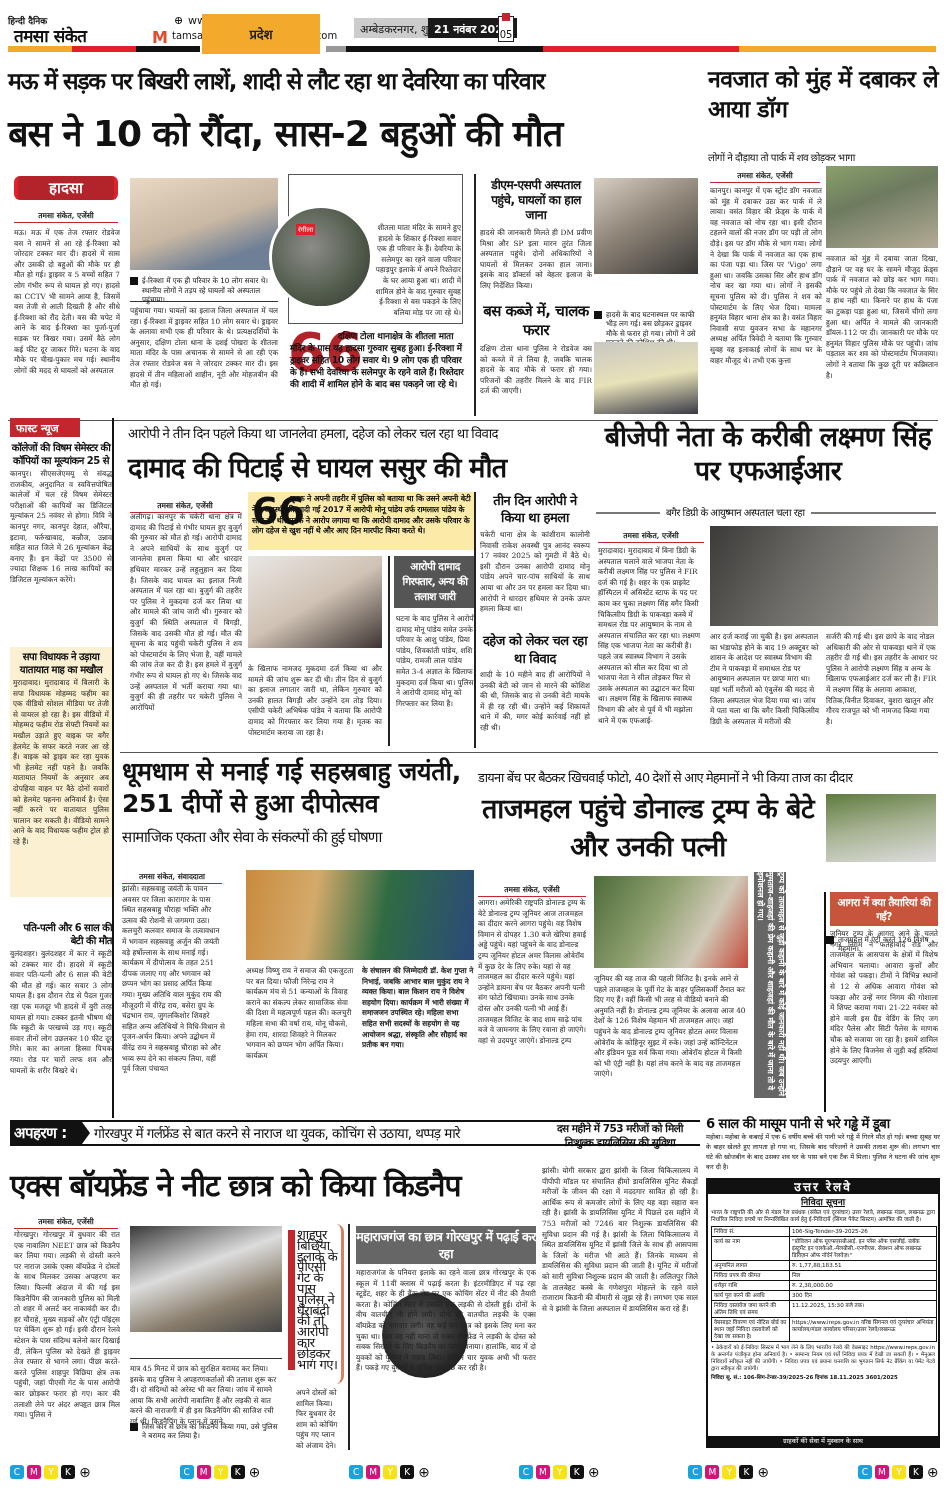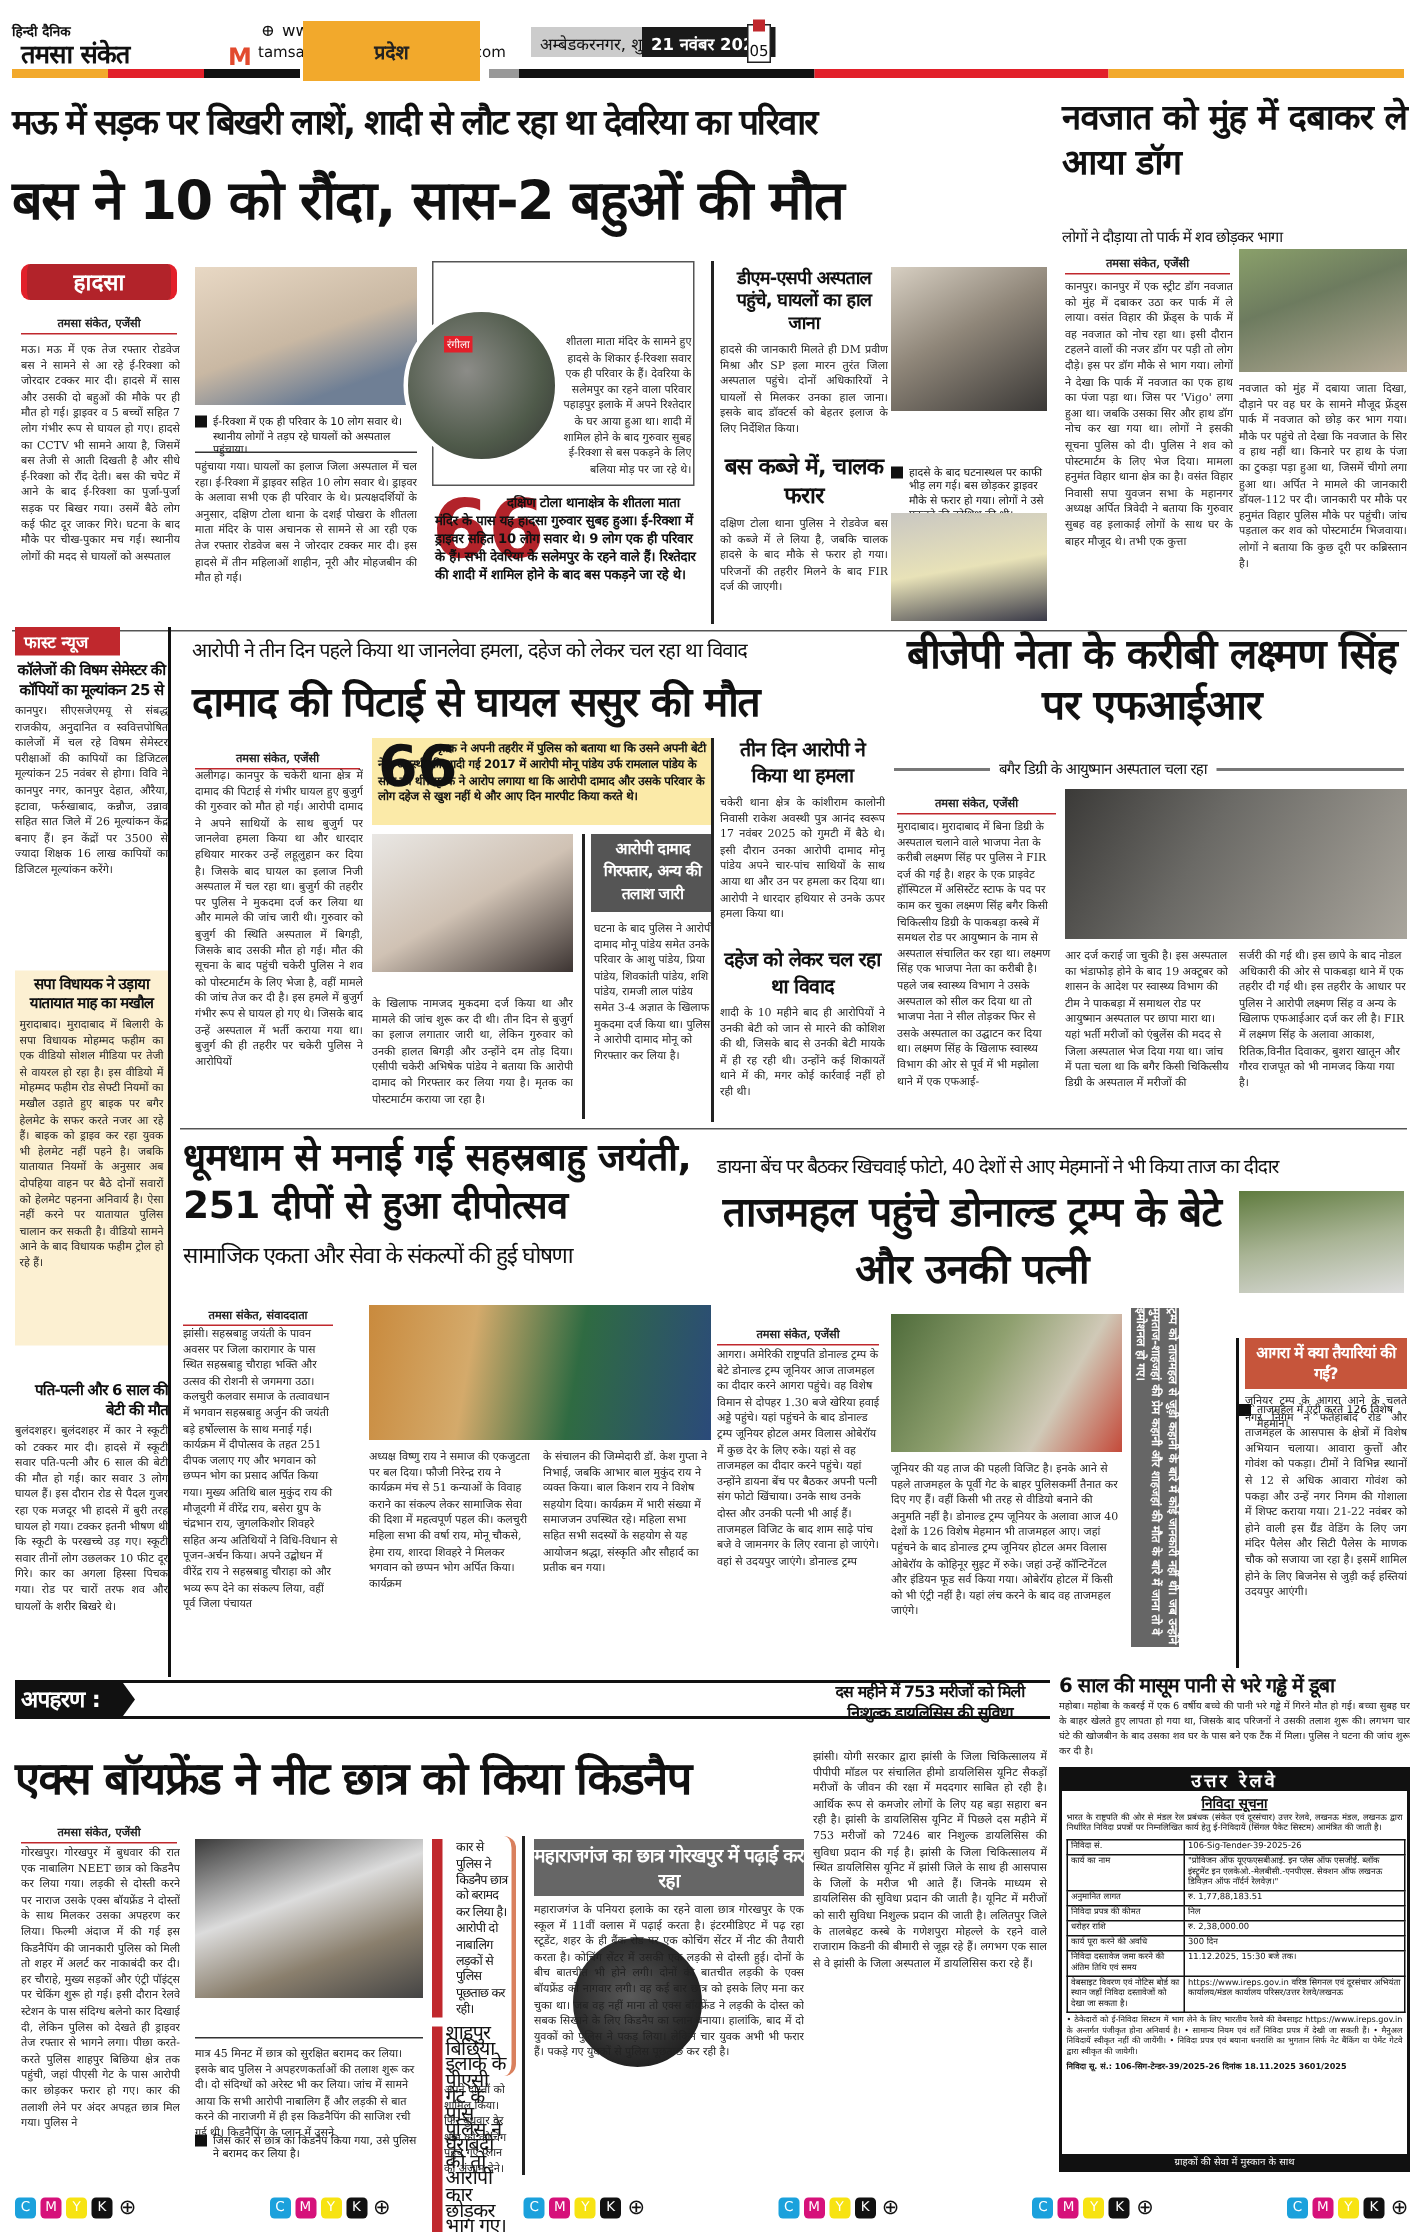--- a/index.html
+++ b/index.html
@@ -132,51 +132,51 @@
 <div class="abs body-txt" style="left:826px;top:632px;width:112px;height:116px;text-align:left;">सर्जरी की गई थी। इस छापे के बाद नोडल अधिकारी की ओर से पाकबड़ा थाने में एक तहरीर दी गई थी। इस तहरीर के आधार पर पुलिस ने आरोपी लक्ष्मण सिंह व अन्य के खिलाफ एफआईआर दर्ज कर ली है। FIR में लक्ष्मण सिंह के अलावा आकाश, रितिक,विनीत दिवाकर, बुशरा खातून और गौरव राजपूत को भी नामजद किया गया है।</div>
 
 <div class="abs" style="left:120px;top:752px;width:818px;height:1px;background:#555;"></div>
 
 <div class="abs hl" style="left:122px;top:756px;width:350px;font-size:25px;line-height:32px;letter-spacing:-0.3px;">धूमधाम से मनाई गई सहस्रबाहु जयंती, 251 दीपों से हुआ दीपोत्सव</div>
 <div class="abs hl" style="left:122px;top:826px;width:350px;font-size:15px;letter-spacing:-0.9px;white-space:nowrap;font-weight:normal;">सामाजिक एकता और सेवा के संकल्पों की हुई घोषणा</div>
 <div class="abs byline" style="left:122px;top:871px;width:100px;">तमसा संकेत, संवाददाता</div>
 <div class="abs body-txt" style="left:122px;top:884px;width:104px;height:228px;text-align:left;">झांसी। सहस्रबाहु जयंती के पावन अवसर पर जिला कारागार के पास स्थित सहस्रबाहु चौराहा भक्ति और उत्सव की रोशनी से जगमगा उठा। कलचुरी कलवार समाज के तत्वावधान में भगवान सहस्रबाहु अर्जुन की जयंती बड़े हर्षोल्लास के साथ मनाई गई। कार्यक्रम में दीपोत्सव के तहत 251 दीपक जलाए गए और भगवान को छप्पन भोग का प्रसाद अर्पित किया गया। मुख्य अतिथि बाल मुकुंद राय की मौजूदगी में वीरेंद्र राय, बसेरा ग्रुप के चंद्रभान राय, जुगलकिशोर शिवहरे सहित अन्य अतिथियों ने विधि-विधान से पूजन-अर्चन किया। अपने उद्बोधन में वीरेंद्र राय ने सहस्रबाहु चौराहा को और भव्य रूप देने का संकल्प लिया, वहीं पूर्व जिला पंचायत</div>
 <div class="abs photo" style="left:246px;top:870px;width:228px;height:90px;background:linear-gradient(100deg,#c98a3d,#d4aa6b 30%,#2f6b42 60%,#2b4a7a);"></div>
 <div class="abs body-txt" style="left:246px;top:966px;width:110px;height:146px;text-align:left;">अध्यक्ष विष्णु राय ने समाज की एकजुटता पर बल दिया। फौजी निरेन्द्र राय ने कार्यक्रम मंच से 51 कन्याओं के विवाह कराने का संकल्प लेकर सामाजिक सेवा की दिशा में महत्वपूर्ण पहल की। कलचुरी महिला सभा की वर्षा राय, मोनू चौकसे, हेमा राय, शारदा शिवहरे ने मिलकर भगवान को छप्पन भोग अर्पित किया। कार्यक्रम</div>
-<div class="abs body-txt" style="left:362px;top:966px;width:112px;height:146px;text-align:left;">के संचालन की जिम्मेदारी डॉ. केश गुप्ता ने निभाई, जबकि आभार बाल मुकुंद राय ने व्यक्त किया। बाल किशन राय ने विशेष सहयोग दिया। कार्यक्रम में भारी संख्या में समाजजन उपस्थित रहे। महिला सभा सहित सभी सदस्यों के सहयोग से यह आयोजन श्रद्धा, संस्कृति और सौहार्द का प्रतीक बन गया।</div>
+<div class="abs body-txt" style="left:362px;top:966px;width:112px;height:146px;text-align:left;font-weight:bold;">के संचालन की जिम्मेदारी डॉ. केश गुप्ता ने निभाई, जबकि आभार बाल मुकुंद राय ने व्यक्त किया। बाल किशन राय ने विशेष सहयोग दिया। कार्यक्रम में भारी संख्या में समाजजन उपस्थित रहे। महिला सभा सहित सभी सदस्यों के सहयोग से यह आयोजन श्रद्धा, संस्कृति और सौहार्द का प्रतीक बन गया।</div>
 
 <div class="abs hl" style="left:478px;top:768px;width:462px;font-size:12.8px;letter-spacing:-0.8px;white-space:nowrap;font-weight:normal;">डायना बेंच पर बैठकर खिचवाई फोटो, 40 देशों से आए मेहमानों ने भी किया ताज का दीदार</div>
 <div class="abs hl" style="left:478px;top:790px;width:340px;font-size:27px;line-height:38px;text-align:center;letter-spacing:-0.5px;">ताजमहल पहुंचे डोनाल्ड ट्रम्प के बेटे और उनकी पत्नी</div>
 <div class="abs byline" style="left:478px;top:884px;width:108px;">तमसा संकेत, एजेंसी</div>
 <div class="abs body-txt" style="left:478px;top:898px;width:110px;height:214px;text-align:left;">आगरा। अमेरिकी राष्ट्रपति डोनाल्ड ट्रम्प के बेटे डोनाल्ड ट्रम्प जूनियर आज ताजमहल का दीदार करने आगरा पहुंचे। वह विशेष विमान से दोपहर 1.30 बजे खेरिया हवाई अड्डे पहुंचे। यहां पहुंचने के बाद डोनाल्ड ट्रम्प जूनियर होटल अमर विलास ओबेरॉय में कुछ देर के लिए रुके। यहां से वह ताजमहल का दीदार करने पहुंचे। यहां उन्होंने डायना बेंच पर बैठकर अपनी पत्नी संग फोटो खिंचाया। उनके साथ उनके दोस्त और उनकी पत्नी भी आई हैं। ताजमहल विजिट के बाद शाम साढ़े पांच बजे वे जामनगर के लिए रवाना हो जाएंगे। वहां से उदयपुर जाएंगे। डोनाल्ड ट्रम्प</div>
 <div class="abs photo" style="left:594px;top:876px;width:154px;height:92px;background:linear-gradient(120deg,#4e6b3a,#8fa06f 40%,#d0c9b7 70%,#c44a3a);"></div>
 <div class="abs" style="left:754px;top:872px;width:32px;height:226px;background:#666;overflow:hidden;">
   <div class="sans" style="position:absolute;left:32px;top:0;width:226px;height:32px;transform-origin:0 0;transform:rotate(90deg);color:#fff;font-size:7.8px;line-height:10.5px;font-weight:bold;">ट्रम्प को ताजमहल से जुड़ी कहानी के बारे में कोई जानकारी नहीं थी। जब उन्होंने मुमताज-शाहजहां की प्रेम कहानी और शाहजहां की मौत के बारे में जाना तो वे इमोशनल हो गए।</div>
 </div>
 <div class="abs body-txt" style="left:594px;top:974px;width:154px;height:138px;text-align:left;">जूनियर की यह ताज की पहली विजिट है। इनके आने से पहले ताजमहल के पूर्वी गेट के बाहर पुलिसकर्मी तैनात कर दिए गए हैं। वहीं किसी भी तरह से वीडियो बनाने की अनुमति नहीं है। डोनाल्ड ट्रम्प जूनियर के अलावा आज 40 देशों के 126 विशेष मेहमान भी ताजमहल आए। जहां पहुंचने के बाद डोनाल्ड ट्रम्प जूनियर होटल अमर विलास ओबेरॉय के कोहिनूर सुइट में रुके। जहां उन्हें कॉन्टिनेंटल और इंडियन फूड सर्व किया गया। ओबेरॉय होटल में किसी को भी एंट्री नहीं है। यहां लंच करने के बाद वह ताजमहल जाएंगे।</div>
 <div class="abs photo" style="left:826px;top:794px;width:110px;height:68px;background:linear-gradient(170deg,#5f7b3e,#a9b495 50%,#ddd);"></div>
 <div class="abs caption" style="left:826px;top:868px;width:110px;">ताजमहल में एंट्री करते 126 विशेष मेहमान।</div>
 <div class="abs" style="left:824px;top:892px;width:114px;height:220px;border-left:2px solid #111;">
   <div class="hl" style="margin-left:4px;background:#c6553b;color:#fff;font-size:10.5px;line-height:14px;text-align:center;padding:3px 2px;">आगरा में क्या तैयारियां की गईं?</div>
   <div class="body-txt" style="margin-left:4px;margin-top:3px;height:176px;">जूनियर ट्रम्प के आगरा आने के चलते नगर निगम ने फतेहाबाद रोड और ताजमहल के आसपास के क्षेत्रों में विशेष अभियान चलाया। आवारा कुत्तों और गोवंश को पकड़ा। टीमों ने विभिन्न स्थानों से 12 से अधिक आवारा गोवंश को पकड़ा और उन्हें नगर निगम की गोशाला में शिफ्ट कराया गया। 21-22 नवंबर को होने वाली इस ग्रैंड वेडिंग के लिए जग मंदिर पैलेस और सिटी पैलेस के माणक चौक को सजाया जा रहा है। इसमें शामिल होने के लिए बिजनेस से जुड़ी कई हस्तियां उदयपुर आएंगी।</div>
 </div>
 
 <div class="abs" style="left:10px;top:1120px;width:690px;height:26px;border-top:2px solid #111;border-bottom:2px solid #111;">
   <div class="hl" style="position:absolute;left:0;top:0;height:22px;width:72px;background:#111;color:#fff;font-size:15px;line-height:22px;padding-left:4px;">अपहरण :</div>
   <div style="position:absolute;left:72px;top:0;width:0;height:0;border-top:11px solid transparent;border-bottom:11px solid transparent;border-left:8px solid #111;"></div>
+  <div class="hl" style="position:absolute;left:84px;top:0;font-size:13.5px;line-height:22px;white-space:nowrap;font-weight:normal;letter-spacing:-0.6px;">गोरखपुर में गर्लफ्रेंड से बात करने से नाराज था युवक, कोचिंग से उठाया, थप्पड़ मारे</div>
 </div>
 <div class="abs hl" style="left:10px;top:1164px;width:690px;font-size:30px;letter-spacing:-1px;white-space:nowrap;">एक्स बॉयफ्रेंड ने नीट छात्र को किया किडनैप</div>
 <div class="abs byline" style="left:14px;top:1216px;width:104px;">तमसा संकेत, एजेंसी</div>
 <div class="abs body-txt" style="left:14px;top:1230px;width:106px;height:220px;">गोरखपुर। गोरखपुर में बुधवार की रात एक नाबालिग NEET छात्र को किडनैप कर लिया गया। लड़की से दोस्ती करने पर नाराज उसके एक्स बॉयफ्रेंड ने दोस्तों के साथ मिलकर उसका अपहरण कर लिया। फिल्मी अंदाज में की गई इस किडनैपिंग की जानकारी पुलिस को मिली तो शहर में अलर्ट कर नाकाबंदी कर दी। हर चौराहे, मुख्य सड़कों और एंट्री पॉइंट्स पर चेकिंग शुरू हो गई। इसी दौरान रेलवे स्टेशन के पास संदिग्ध बलेनो कार दिखाई दी, लेकिन पुलिस को देखते ही ड्राइवर तेज रफ्तार से भागने लगा। पीछा करते-करते पुलिस शाहपुर बिछिया क्षेत्र तक पहुंची, जहां पीएसी गेट के पास आरोपी कार छोड़कर फरार हो गए। कार की तलाशी लेने पर अंदर अपहृत छात्र मिल गया। पुलिस ने</div>
 <div class="abs photo" style="left:130px;top:1226px;width:152px;height:106px;background:linear-gradient(160deg,#3a3a3a,#dcdcdc 40%,#8a7f6d 70%,#444);"></div>
 <div class="abs caption" style="left:130px;top:1336px;width:152px;">जिस कार से छात्र का किडनैप किया गया, उसे पुलिस ने बरामद कर लिया है।</div>
 <div class="abs" style="left:130px;top:1358px;width:152px;height:1px;background:#333;"></div>
 <div class="abs body-txt" style="left:130px;top:1364px;width:152px;height:86px;text-align:left;">मात्र 45 मिनट में छात्र को सुरक्षित बरामद कर लिया। इसके बाद पुलिस ने अपहरणकर्ताओं की तलाश शुरू कर दी। दो संदिग्धों को अरेस्ट भी कर लिया। जांच में सामने आया कि सभी आरोपी नाबालिग हैं और लड़की से बात करने की नाराजगी में ही इस किडनैपिंग की साजिश रची गई थी। किडनैपिंग के प्लान में उसने</div>
 <div class="abs" style="left:288px;top:1224px;width:56px;height:160px;border-right:3px solid #d9805e;border-radius:0 8px 8px 0;">
-  <div class="hl" style="font-size:8.4px;line-height:10.8px;font-weight:normal;padding-left:9px;border-left:7px solid #c0282d;margin-top:2px;">कार से पुलिस ने किडनैप छात्र को बरामद कर लिया है। आरोपी दो नाबालिग लड़कों से पुलिस पूछताछ कर रही।</div>
   <div class="hl" style="font-size:13px;line-height:10.8px;font-weight:normal;padding-left:2px;border-left:7px solid #c0282d;margin-top:6px;">शाहपुर बिछिया इलाके के पीएसी गेट के पास पुलिस ने घेराबंदी की तो आरोपी कार छोड़कर भाग गए।</div>
 </div>
 <div class="abs body-txt" style="left:296px;top:1388px;width:48px;height:62px;text-align:left;">अपने दोस्तों को शामिल किया। फिर बुधवार देर शाम को कोचिंग पहुंच गए प्लान को अंजाम देने। छात्र के बाहर आते ही उसे बहला फुसलाकर कार में बैठा लिया। फिर उससे बातचीत के बारे में पूछने लगा।</div>
 <div class="abs vline" style="left:348px;top:1224px;height:226px;"></div>
 <div class="abs" style="left:356px;top:1226px;width:180px;height:38px;background:#666;">
   <div class="hl" style="color:#fff;font-size:12.5px;line-height:17px;text-align:center;padding-top:2px;">महाराजगंज का छात्र गोरखपुर में पढ़ाई कर रहा</div>
 </div>
 <div class="abs photo" style="left:380px;top:1290px;width:90px;height:90px;border-radius:50%;border:2px solid #fff;background:radial-gradient(circle at 45% 45%,#5a5a5a,#2a2a2a 60%,#111);"></div>
 <div class="abs body-txt" style="left:356px;top:1268px;width:180px;height:182px;padding-left:0;shape-outside:circle(50%);">महाराजगंज के पनियरा इलाके का रहने वाला छात्र गोरखपुर के एक स्कूल में 11वीं क्लास में पढ़ाई करता है। इंटरमीडिएट में पढ़ रहा स्टूडेंट, शहर के ही बैंक रोड पर एक कोचिंग सेंटर में नीट की तैयारी करता है। कोचिंग सेंटर में उसकी एक लड़की से दोस्ती हुई। दोनों के बीच बातचीत भी होने लगी। दोनों की बातचीत लड़की के एक्स बॉयफ्रेंड को नागवार लगी। वह कई बार छात्र को इसके लिए मना कर चुका था। जब वह नहीं माना तो एक्स बॉयफ्रेंड ने लड़की के दोस्त को सबक सिखाने के लिए किडनैप का प्लान बनाया। हालांकि, बाद में दो युवकों को पुलिस ने पकड़ लिया। लेकिन चार युवक अभी भी फरार हैं। पकड़े गए युवकों से पुलिस पूछताछ कर रही है।</div>
 

